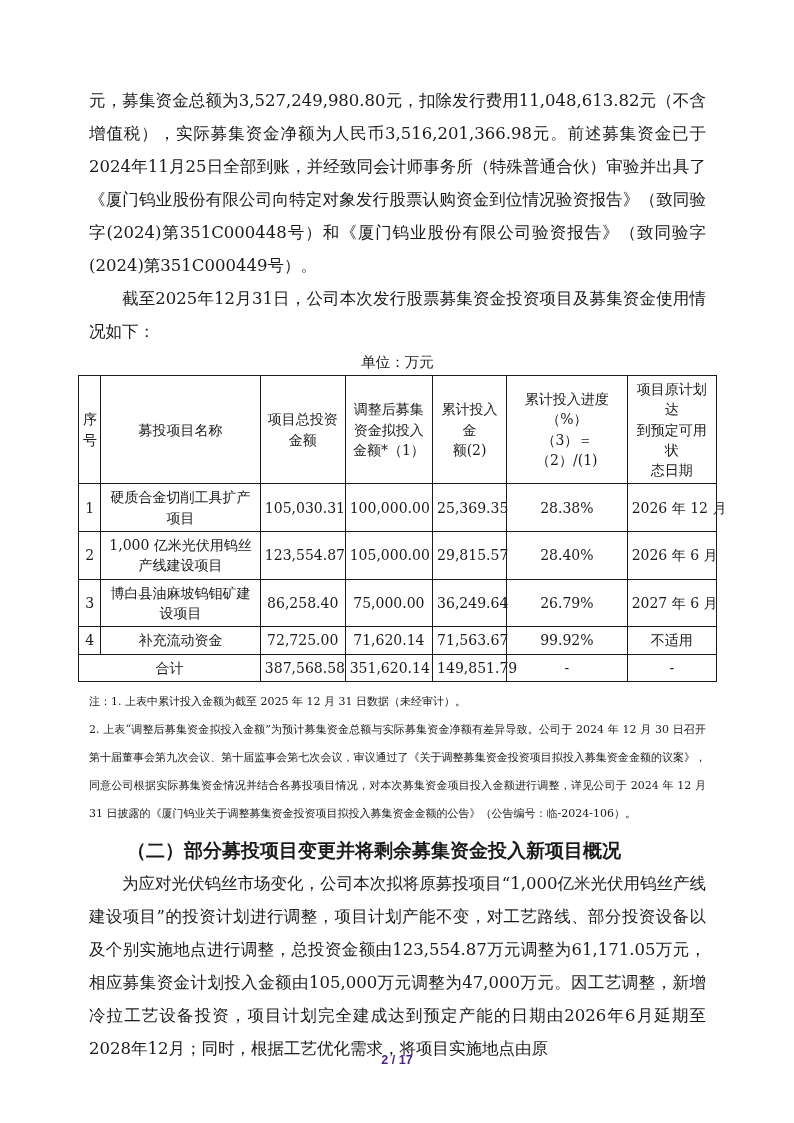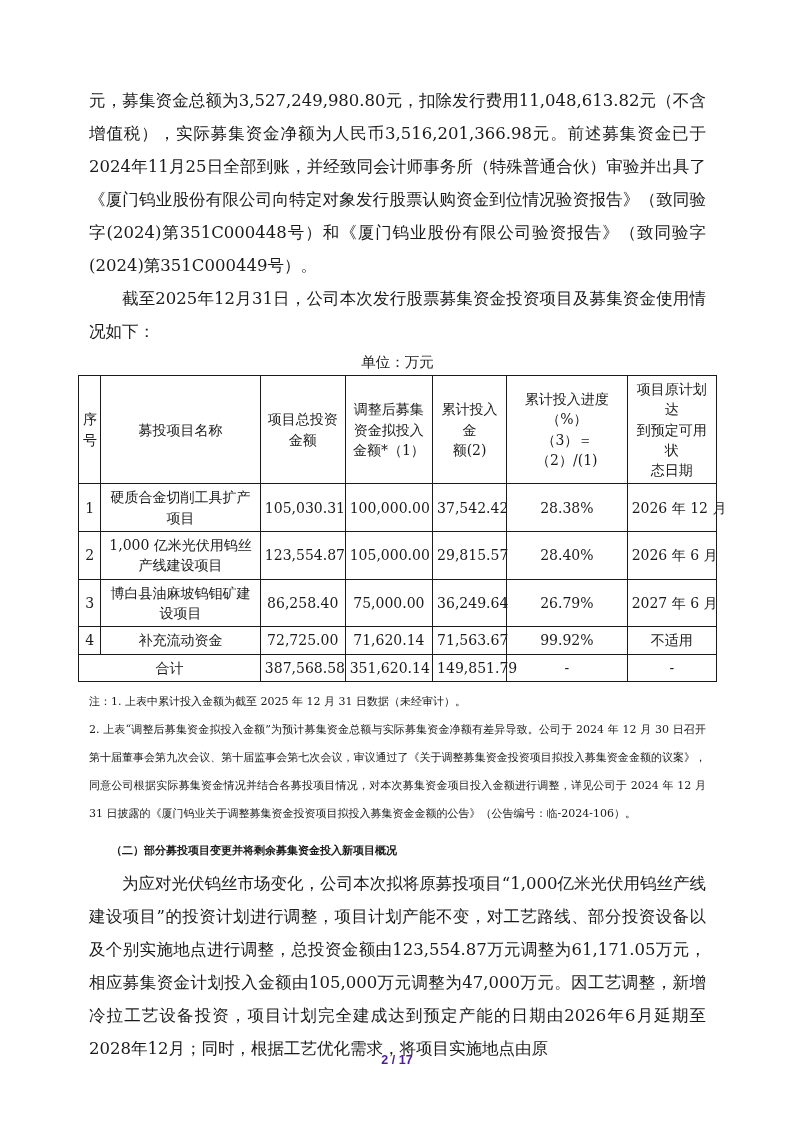--- a/index.html
+++ b/index.html
@@ -45,21 +45,21 @@
   table.fund-table th { white-space: pre-line; }
   td.name-cell { text-align: left; }
   td.date-cell { white-space: nowrap; }
   .notes { margin-top: 6px; }
   .notes p {
     font-size: 11px;
     line-height: 28px;
     text-align: justify;
   }
   .section-heading {
-    font-size: 11px;
+    font-size: 19px;
     line-height: 33px;
     font-weight: bold;
     text-indent: 2em;
     margin-top: 6px;
   }
   .page-footer {
     position: absolute;
     left: 0;
     bottom: 56px;
     width: 100%;
@@ -110,21 +110,21 @@
 到预定可用状
 态日期</th>
       </tr>
     </thead>
     <tbody>
       <tr>
         <td>1</td>
         <td class="name-cell">硬质合金切削工具扩产项目</td>
         <td>105,030.31</td>
         <td>100,000.00</td>
-        <td>37,542.42</td>
+        <td>25,369.35</td>
         <td>28.38%</td>
         <td class="date-cell">2026 年 12 月</td>
       </tr>
       <tr>
         <td>2</td>
         <td class="name-cell">1,000 亿米光伏用钨丝产线建设项目</td>
         <td>123,554.87</td>
         <td>105,000.00</td>
         <td>29,815.57</td>
         <td>28.40%</td>

